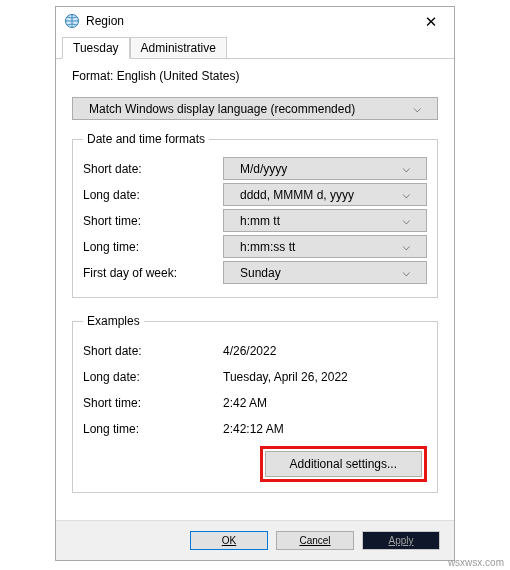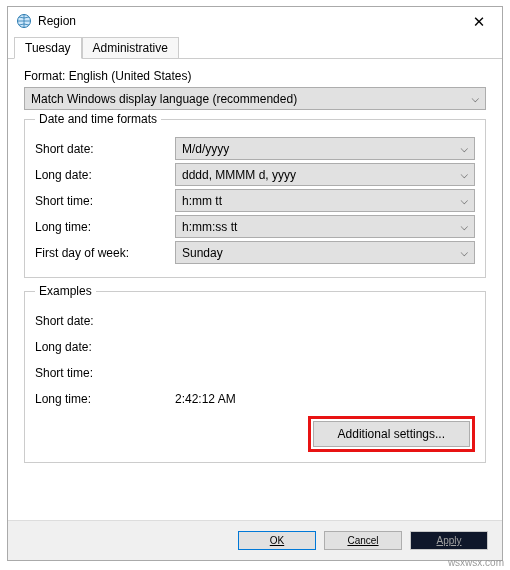--- a/index.html
+++ b/index.html
@@ -8,21 +8,21 @@
     padding: 0;
     font-family: "Segoe UI", Tahoma, sans-serif;
     font-size: 12px;
     background: #fff;
     color: #000;
     width: 510px;
     height: 570px;
     overflow: hidden;
   }
   .window {
-    width: 496px;
+    width: 400px;
     height: 555px;
     border: 1px solid #aaa;
     margin: 6px auto 0;
     background: #fff;
     display: flex;
     flex-direction: column;
   }
   .titlebar {
     display: flex;
     align-items: center;
@@ -62,28 +62,28 @@
     margin-bottom: -1px;
   }
   .tab.inactive {
     background: #f7f7f7;
   }
   .panel {
     flex: 1;
     padding: 10px 16px 10px 16px;
     display: flex;
     flex-direction: column;
-    gap: 2px;
+    gap: 12px;
   }
   .label { font-size: 12px; margin-bottom: 2px; }
   .dropdown {
     width: 100%;
     border: 1px solid #adadad;
     background: #e1e1e1;
-    padding: 3px 6px;
+    padding: 3px 16px;
     font-size: 12px;
     display: flex;
     justify-content: space-between;
     align-items: center;
     cursor: default;
     height: 23px;
   }
   .dropdown .chev { font-size: 10px; color: #555; }
   .link {
     color: #0066cc;
@@ -237,26 +237,29 @@
           <span class="chev">⌵</span>
         </div>
       </div>
     </fieldset>
 
     <fieldset class="group" style="margin-top:4px;">
       <legend>Examples</legend>
 
       <div class="row">
         <div class="lbl">Short date:</div>
+        <div class="val">4/26/2022</div>
       </div>
       <div class="row">
         <div class="lbl">Long date:</div>
+        <div class="val">Tuesday, April 26, 2022</div>
       </div>
       <div class="row">
         <div class="lbl">Short time:</div>
+        <div class="val">2:42 AM</div>
       </div>
       <div class="row">
         <div class="lbl">Long time:</div>
         <div class="val">2:42:12 AM</div>
       </div>
 
       <div class="additional-wrap">
         <span class="highlight">
           <div class="additional-btn">Additional settings...</div>
         </span>

